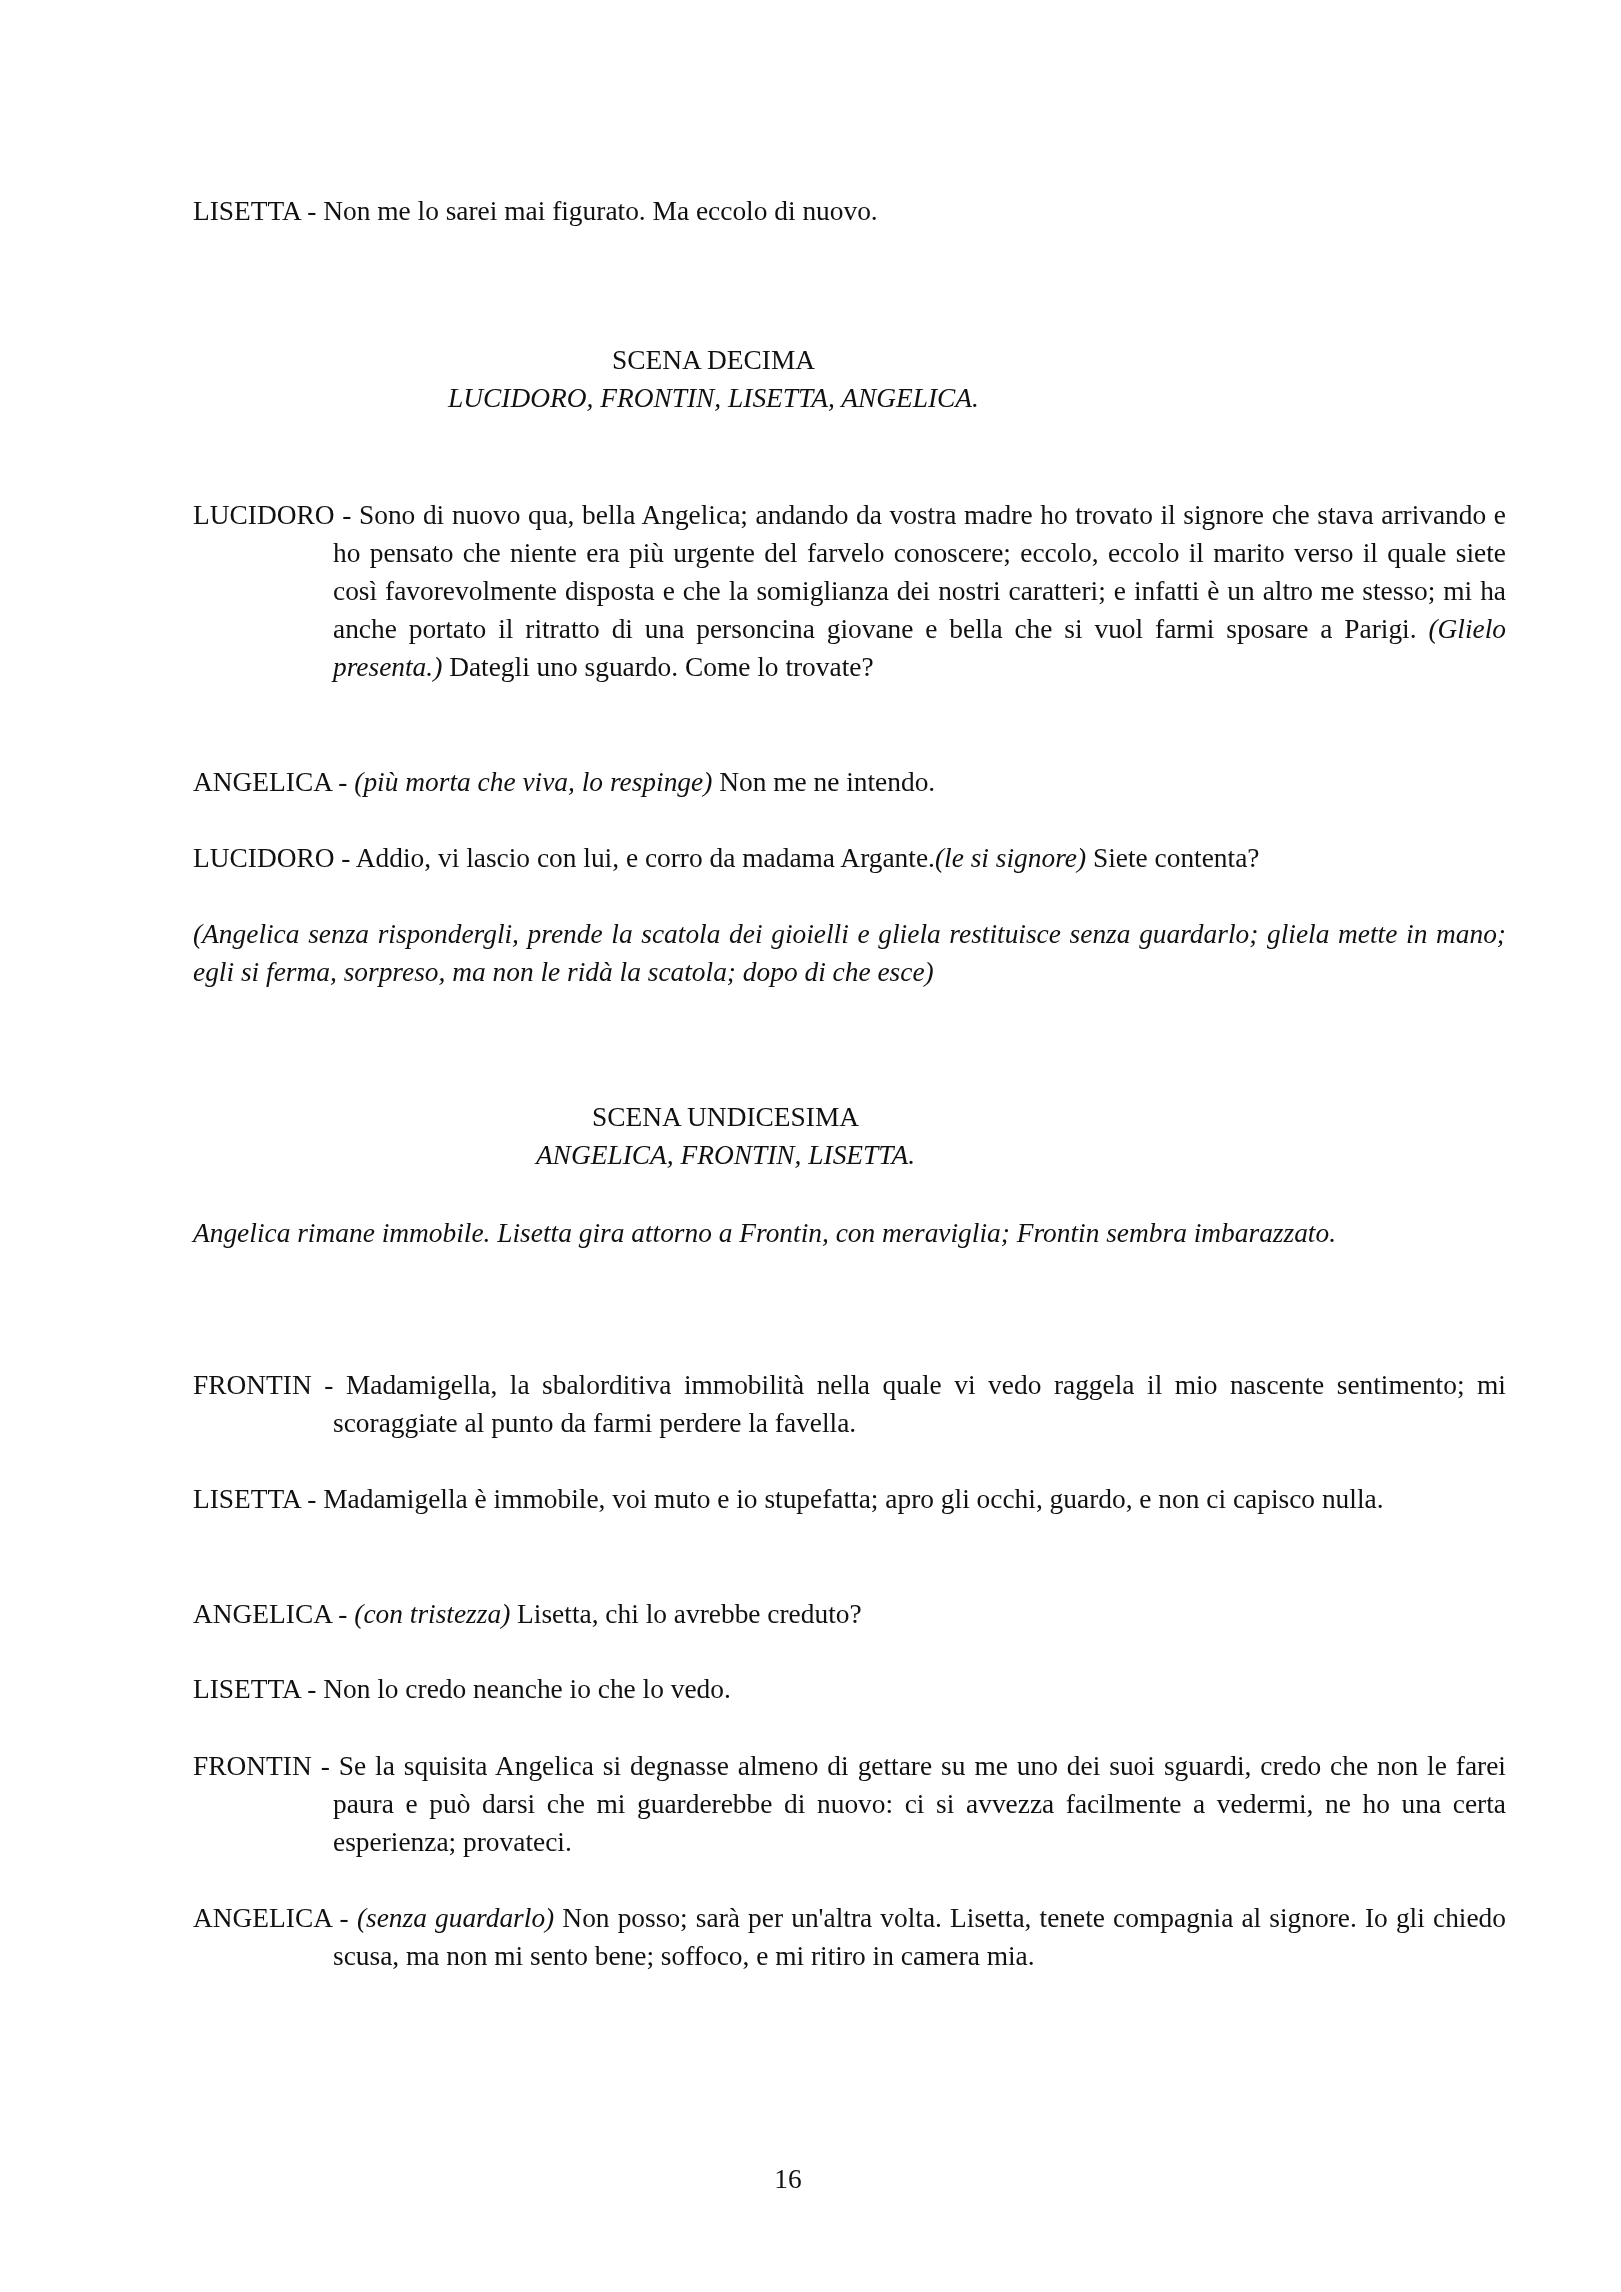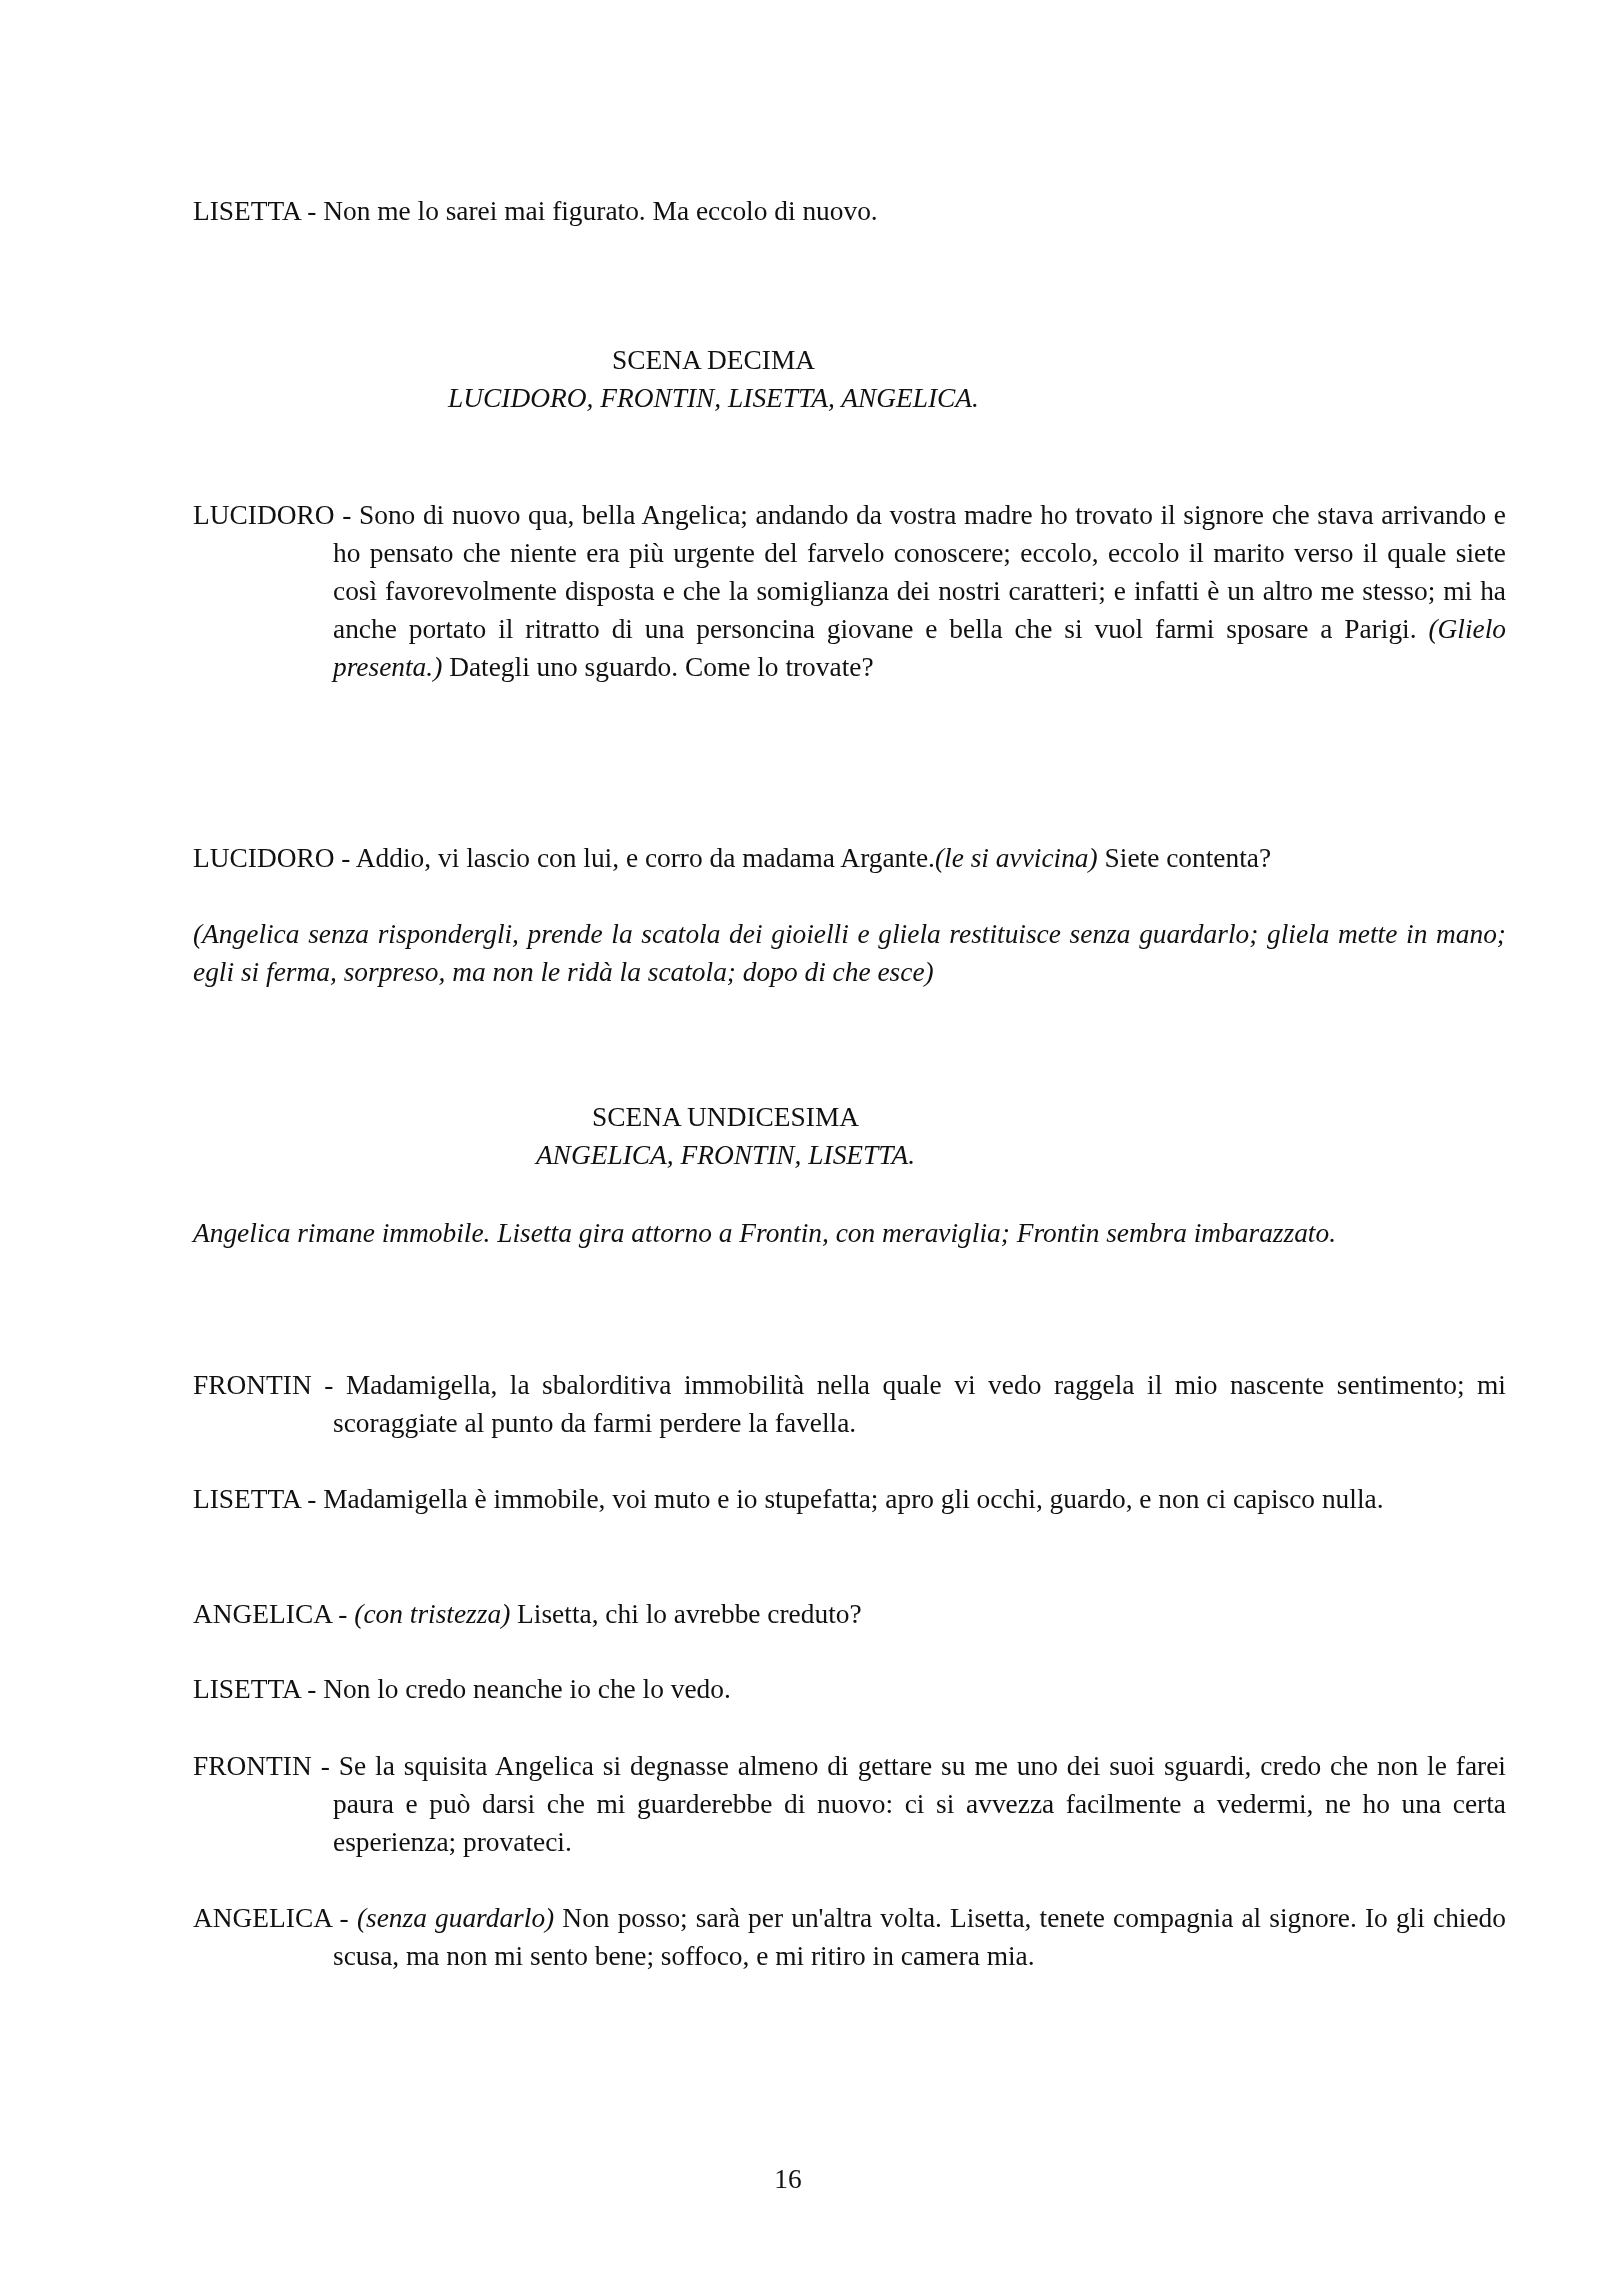--- a/index.html
+++ b/index.html
@@ -69,23 +69,26 @@
 
   <div class="scene-head" style="top:341px;">
     <div class="scene-title">SCENA DECIMA</div>
     <div class="scene-chars">LUCIDORO, FRONTIN, LISETTA, ANGELICA.</div>
   </div>
 
   <div class="abs speech" style="top:496px;">
     <span>LUCIDORO</span><span> - </span><span>Sono di nuovo qua, bella Angelica; andando da vostra madre ho trovato il signore che stava arrivando e ho pensato che niente era più urgente del farvelo conoscere; eccolo, eccolo il marito verso il quale siete così favorevolmente disposta e che la somiglianza dei nostri caratteri; e infatti è un altro me stesso; mi ha anche portato il ritratto di una personcina giovane e bella che si vuol farmi sposare a Parigi. </span><span class="it">(Glielo presenta.)</span><span> Dategli uno sguardo. Come lo trovate?</span>
   </div>
 
+  <div class="abs speech" style="top:763px;">
+    <span>ANGELICA</span><span> - </span><span class="it">(più morta che viva, lo respinge)</span><span> Non me ne intendo.</span>
+  </div>
 
   <div class="abs speech" style="top:839px;">
-    <span>LUCIDORO</span><span> - </span><span>Addio, vi lascio con lui, e corro da madama Argante.</span><span class="it">(le si avvicina)</span><span> Siete contenta?</span>
+    <span>LUCIDORO</span><span> - </span><span>Addio, vi lascio con lui, e corro da madama Argante.</span><span class="it">(le si signore)</span><span> Siete contenta?</span>
   </div>
 
   <div class="abs stage" style="top:915px;">(Angelica senza rispondergli, prende la scatola dei gioielli e gliela restituisce senza guardarlo; gliela mette in mano; egli si ferma, sorpreso, ma non le ridà la scatola; dopo di che esce)</div>
 
   <div class="scene-head" style="top:1098px;padding-left:12px;">
     <div class="scene-title">SCENA UNDICESIMA</div>
     <div class="scene-chars">ANGELICA, FRONTIN, LISETTA.</div>
   </div>
 
   <div class="abs stage" style="top:1214px;">Angelica rimane immobile. Lisetta gira attorno a Frontin, con meraviglia; Frontin sembra imbarazzato.</div>

